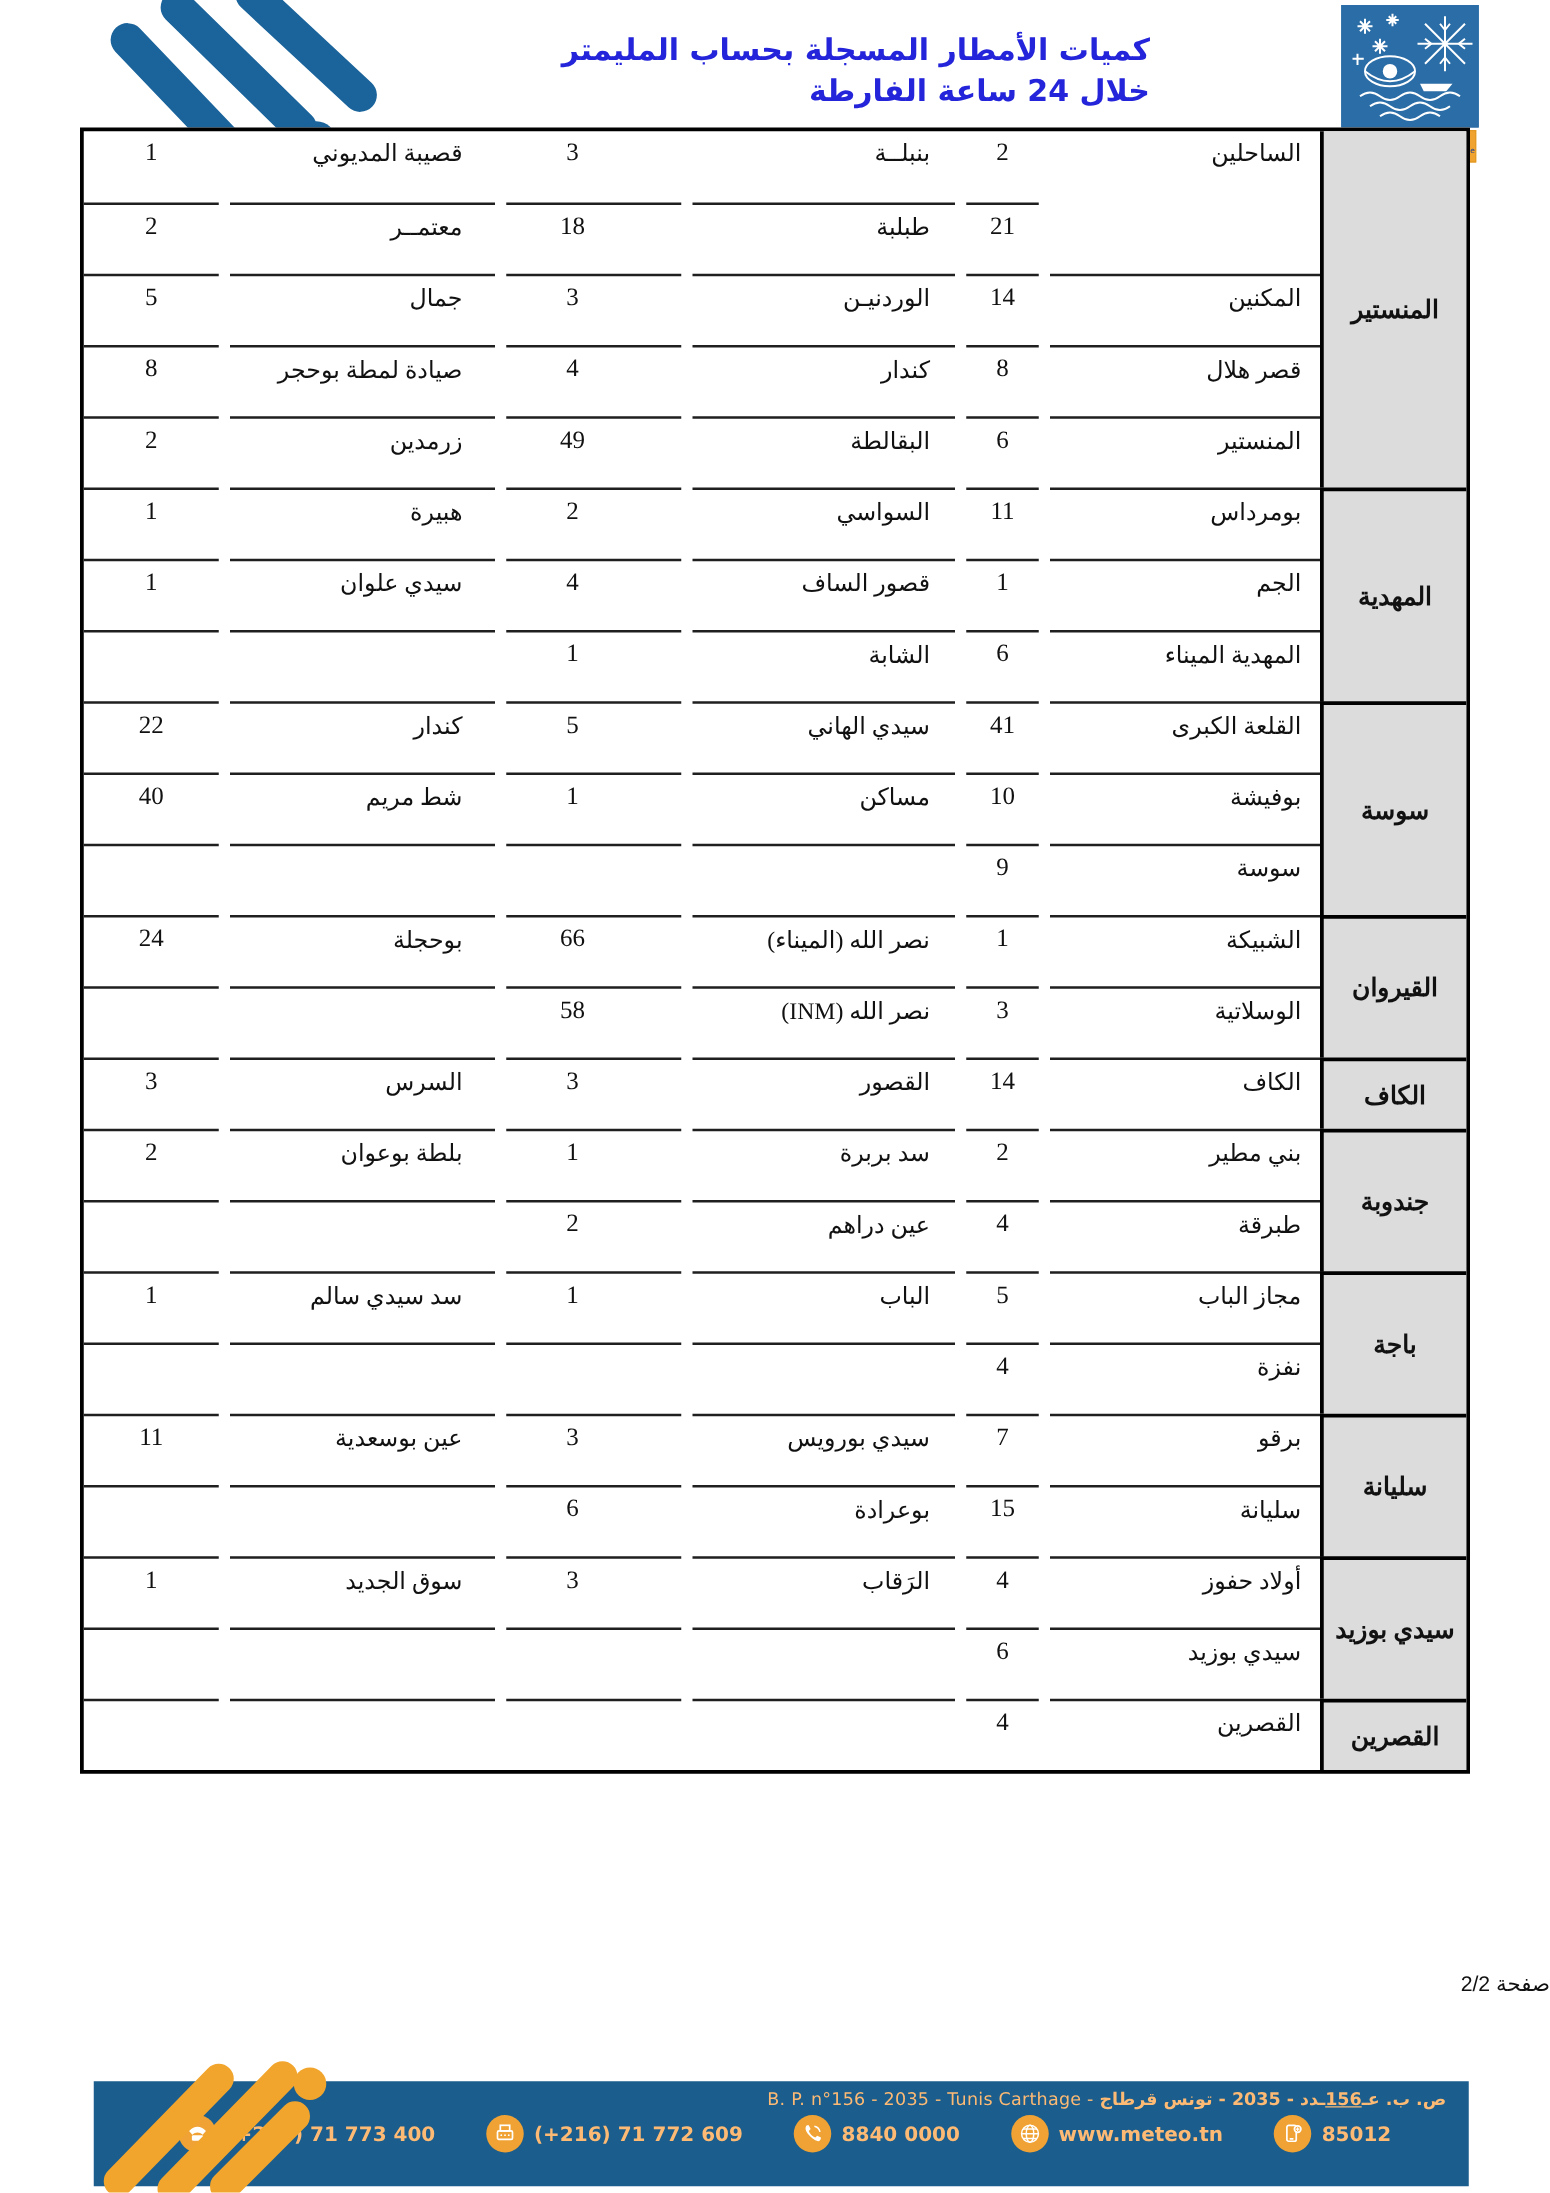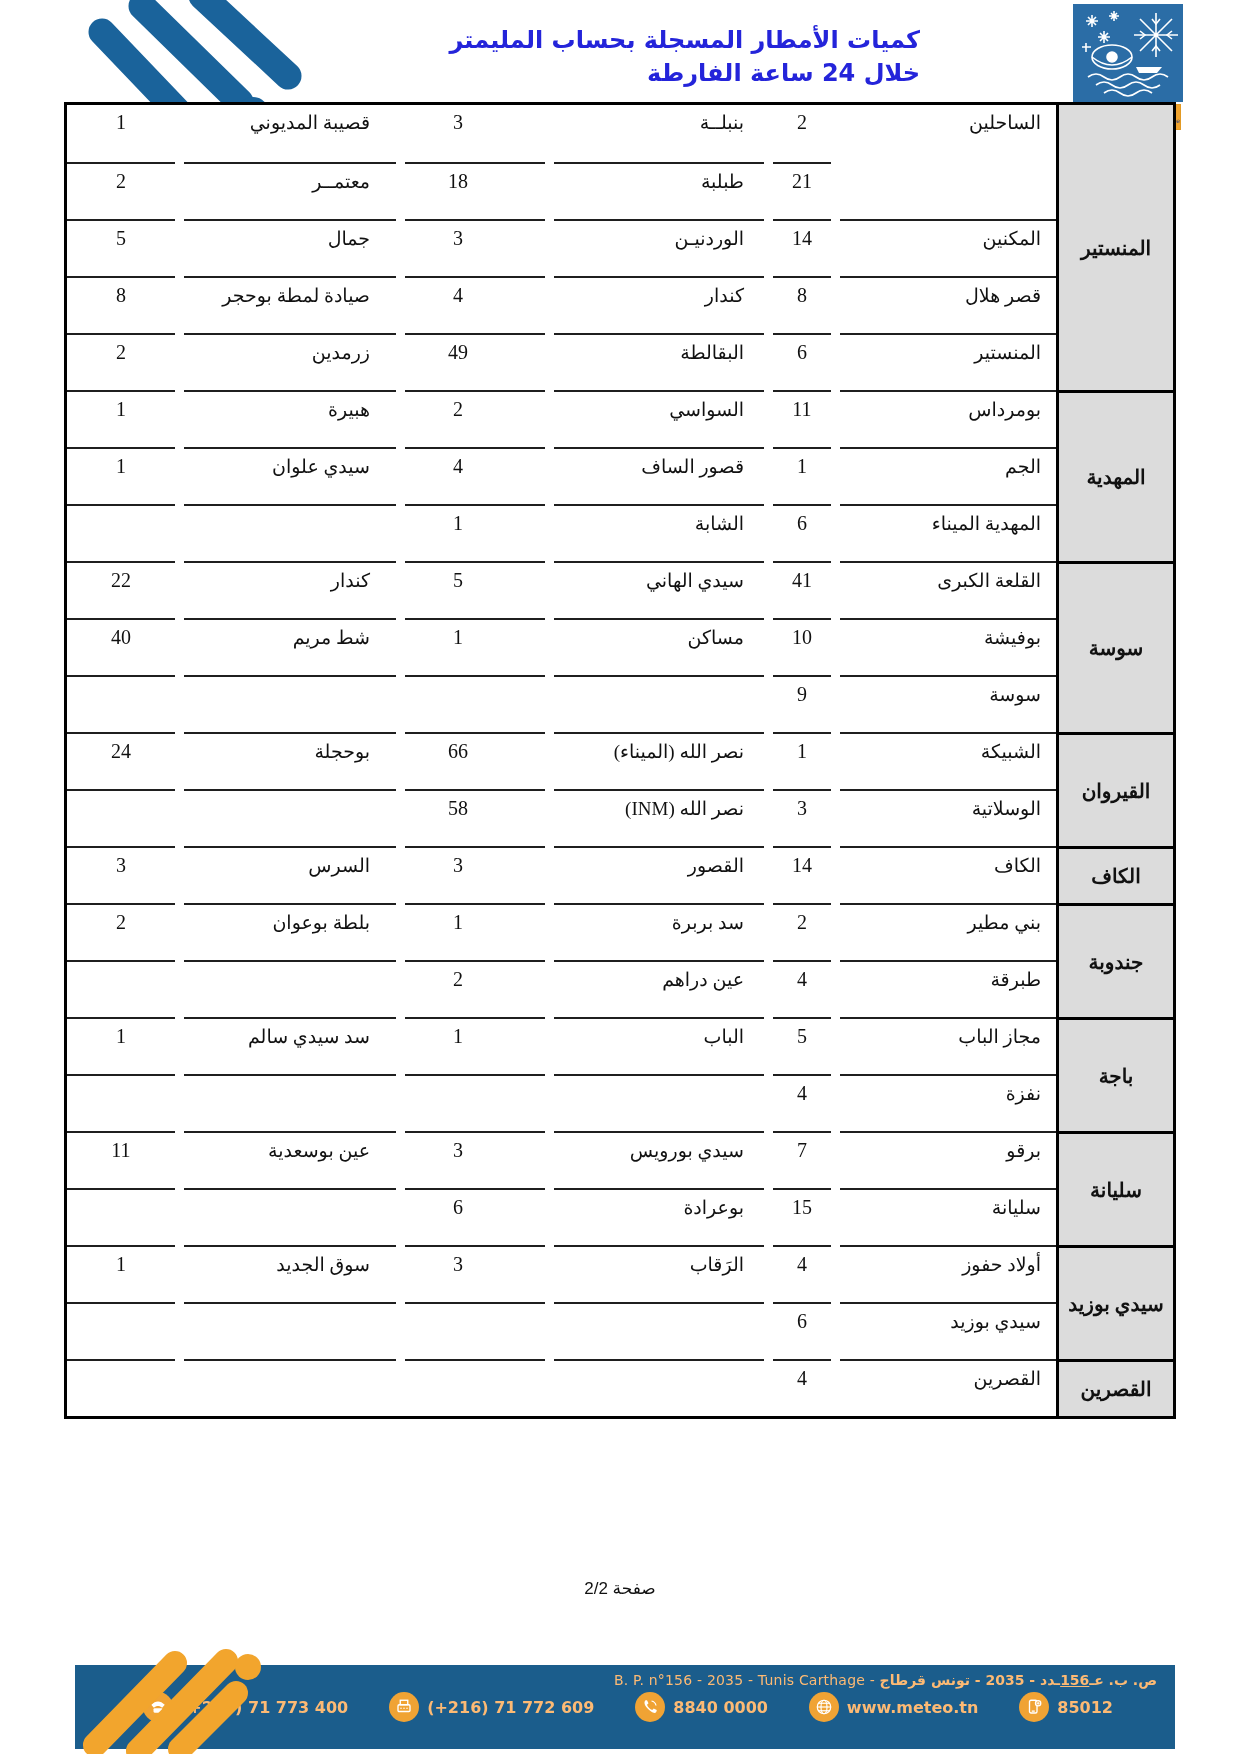--- a/index.html
+++ b/index.html
@@ -41,21 +41,21 @@
   .station.c2{padding-right:20px;}
   .station.c1{padding-right:15px;}
   .gov{
     width:114px;background:#dcdcdc;border-left:3px solid #000;box-sizing:content-box;
     display:flex;align-items:center;justify-content:center;
     font-weight:bold;font-size:20px;direction:rtl;text-align:center;
   }
   .group:not(:first-child) .gov{border-top:3px solid #000;}
   
   .page-label{
-    position:absolute;left:0;top:1578px;width:1240px;text-align:center;
+    position:absolute;left:0;top:1578px;width:1240px;text-align:right;
     font-family:"Liberation Sans","DejaVu Sans",sans-serif;font-size:17px;direction:rtl;
   }
   
   .footer-bar{
     position:absolute;left:75px;top:1665px;width:1100px;height:84px;background:#1b5d8c;
     color:#fdba74;font-family:"DejaVu Sans","Liberation Sans",sans-serif;z-index:1;
   }
   .footer-address{
     text-align:right;padding:7px 18px 0 0;font-size:14px;letter-spacing:.2px;white-space:nowrap;
   }

